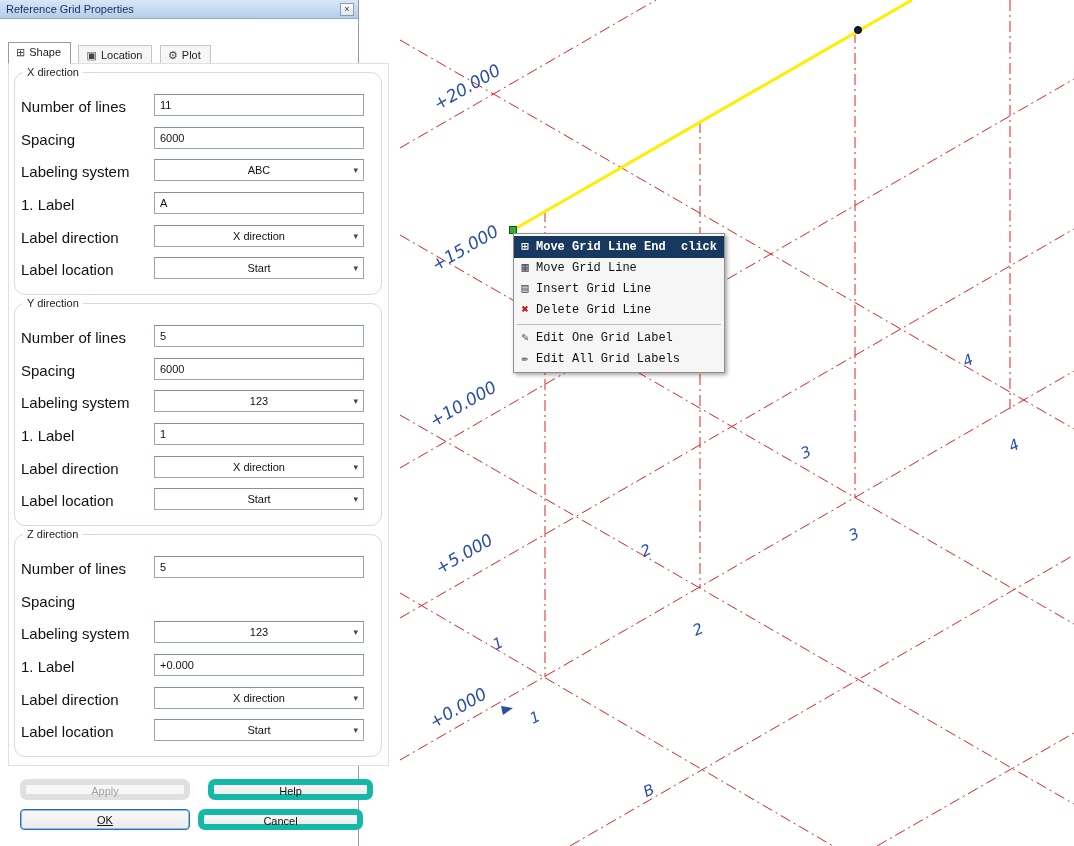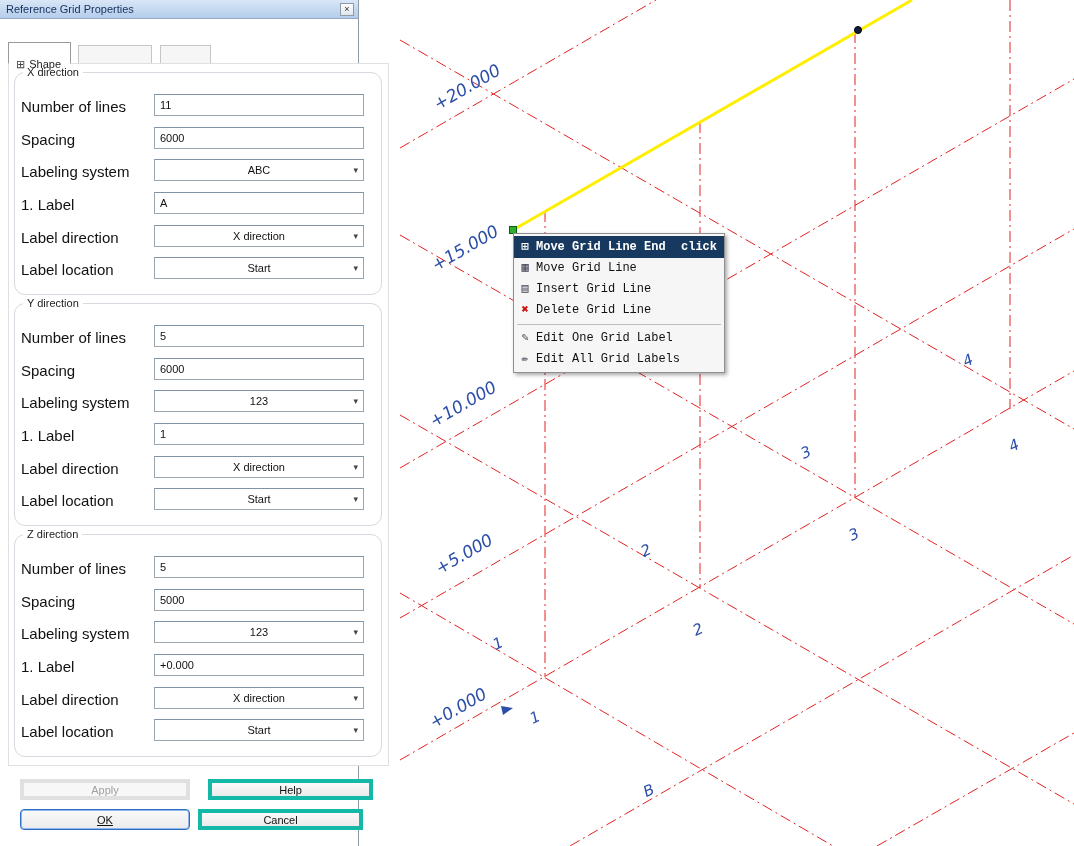--- a/index.html
+++ b/index.html
@@ -15,21 +15,21 @@
   .titlebar { position: absolute; left: 0; top: 0; right: 0; height: 19px;
               background: linear-gradient(#d9e6f7, #b4cdea);
               border-bottom: 1px solid #93aac6; color: #13305c;
               font-size: 11px; padding: 3px 6px; }
   .close-btn { position: absolute; right: 4px; top: 3px; width: 14px; height: 13px;
                border: 1px solid #8c9cab; background: linear-gradient(#fdfdfd, #e2e6ea);
                font-size: 9px; line-height: 11px; text-align: center; color: #333; cursor: pointer; }
 
   .tabstrip { position: absolute; left: 8px; top: 42px; height: 22px; }
   .tab { display: inline-block; vertical-align: bottom; font-size: 11px; color: #222;
-         padding: 15px 9px 2px 7px; cursor: pointer; }
+         padding: 3px 9px 2px 7px; cursor: pointer; }
   .tab .tab-icon { font-size: 11px; margin-right: 4px; color: #444; }
   .tab.active { background: #fff; border: 1px solid #9a9a9a; border-bottom: 1px solid #fff;
                 position: relative; z-index: 4; height: 22px; }
   .tab.inactive { border: 1px solid #c6c6c6; background: #f6f6f6; height: 19px; margin-left: 3px; }
 
   .tabpage { position: absolute; left: 8px; top: 63px; width: 381px; height: 703px;
              border: 1px solid #e0e0e0; background: #fff; }
 
   .group { position: absolute; left: 14px; width: 368px; height: 223px;
            border: 1px solid #d5dbe0; border-radius: 11px; z-index: 3; }
@@ -44,21 +44,21 @@
   .field-input { position: absolute; left: 139px; top: 0; width: 210px; height: 22px;
                  border: 1px solid #9aa5ad; border-top-color: #7f93a5; background: #fff;
                  font-family: "Liberation Sans", sans-serif; font-size: 11px; padding: 0 5px; color: #111; }
   .field-select { position: absolute; left: 139px; top: 0; width: 210px; height: 22px;
                   border: 1px solid #9aa5ad; border-top-color: #7f93a5; background: #fff;
                   font-size: 11px; line-height: 20px; padding: 0 5px; color: #111; cursor: pointer; text-align: center; }
   .chev { position: absolute; right: 5px; top: 0; font-size: 9px; color: #444; line-height: 20px; }
 
   .btn { position: absolute; height: 21px; font-family: "Liberation Sans", sans-serif;
          font-size: 11px; background: linear-gradient(#fafafa, #ebebeb);
-         border: 4px solid #14b8a6; border-radius: 0; color: #111; cursor: pointer; }
+         border: 6px solid #14b8a6; border-radius: 7px; color: #111; cursor: pointer; }
   .btn-apply { left: 20px; top: 779px; width: 170px; color: #a0a0a0;
                border-color: #e0e0e0; background: #f7f7f7; }
   .btn-help { left: 208px; top: 779px; width: 165px; }
   .btn-ok { left: 20px; top: 809px; width: 170px; border: 1px solid #2a6fc4;
             box-shadow: inset 0 0 0 1px #8fb8e8; border-radius: 4px; text-decoration: underline; }
   .btn-cancel { left: 198px; top: 809px; width: 165px; }
 
   
   .menu { position: absolute; left: 513px; top: 233px; width: 212px; z-index: 5;
           background: #f6f6f6; border: 1px solid #8f8f8f; padding: 2px 0;
@@ -201,21 +201,20 @@
     </div>
 
     <div class="group g-z">
       <span class="group-title">Z direction</span>
       <div class="row r0">
           <span class="row-label">Number of lines</span>
         <input class="field-input" value="5" style="">
         </div>
       <div class="row r1">
           <span class="row-label">Spacing</span>
-        <input class="field-input" value="5000" style="">
         </div>
       <div class="row r2">
           <span class="row-label">Labeling system</span>
         <span class="field-select"><span>123</span><span class="chev">▾</span></span>
         </div>
       <div class="row r3">
           <span class="row-label">1. Label</span>
         <input class="field-input" value="+0.000" style="">
         </div>
       <div class="row r4">

